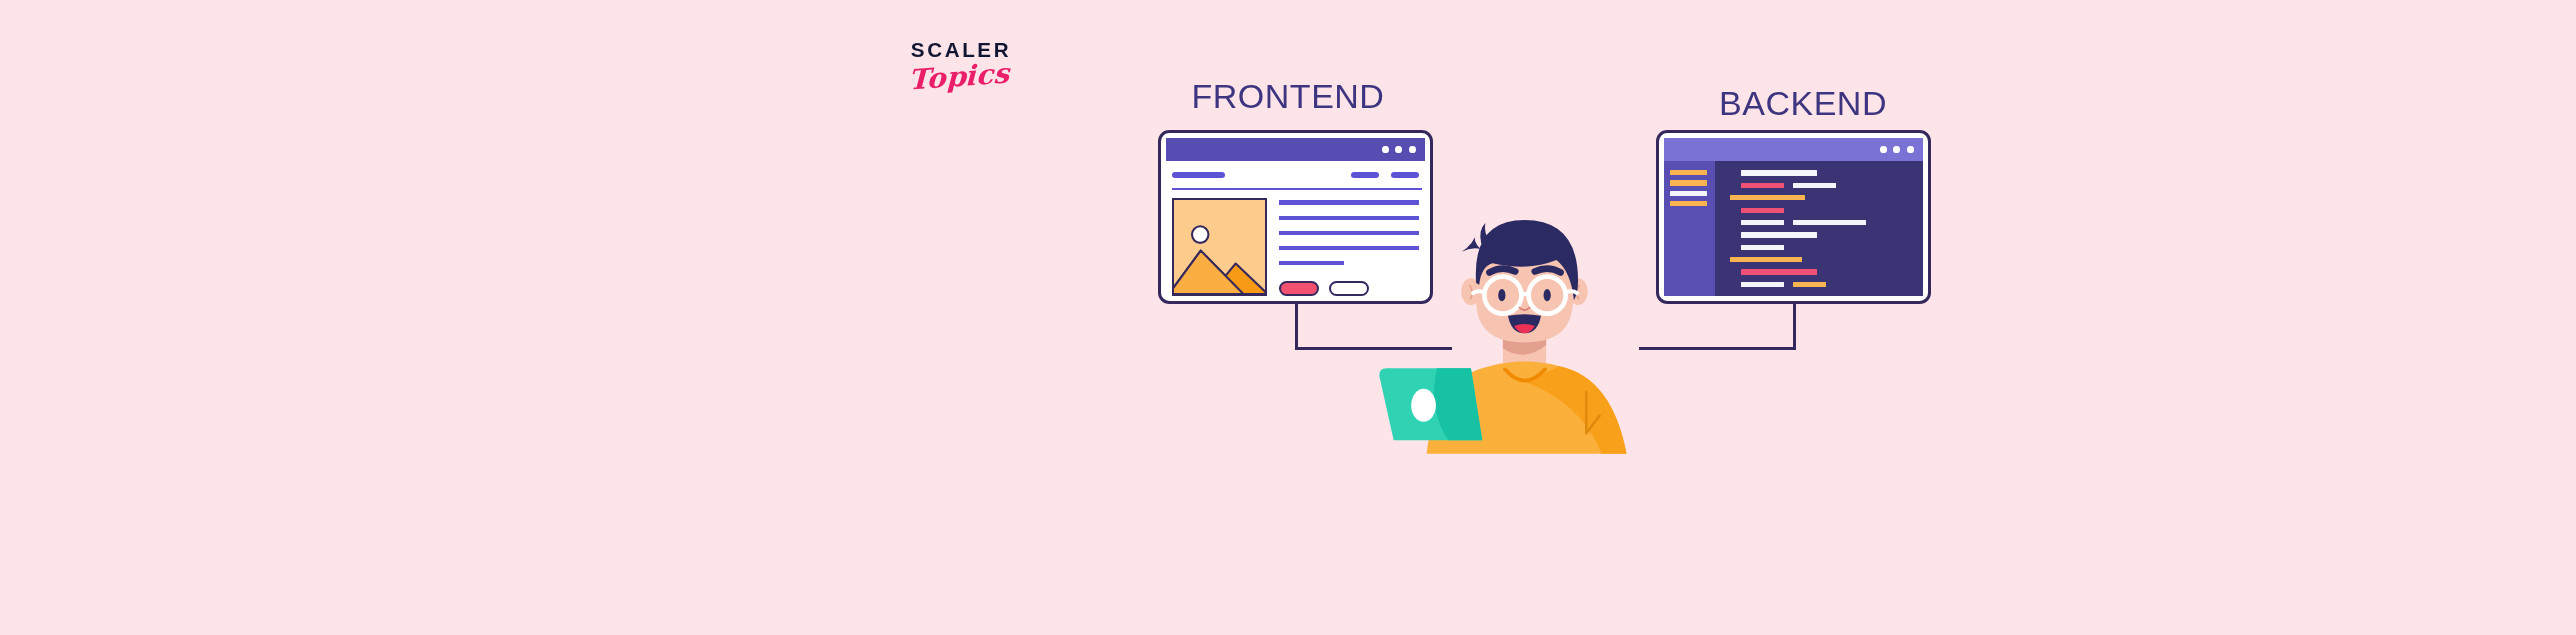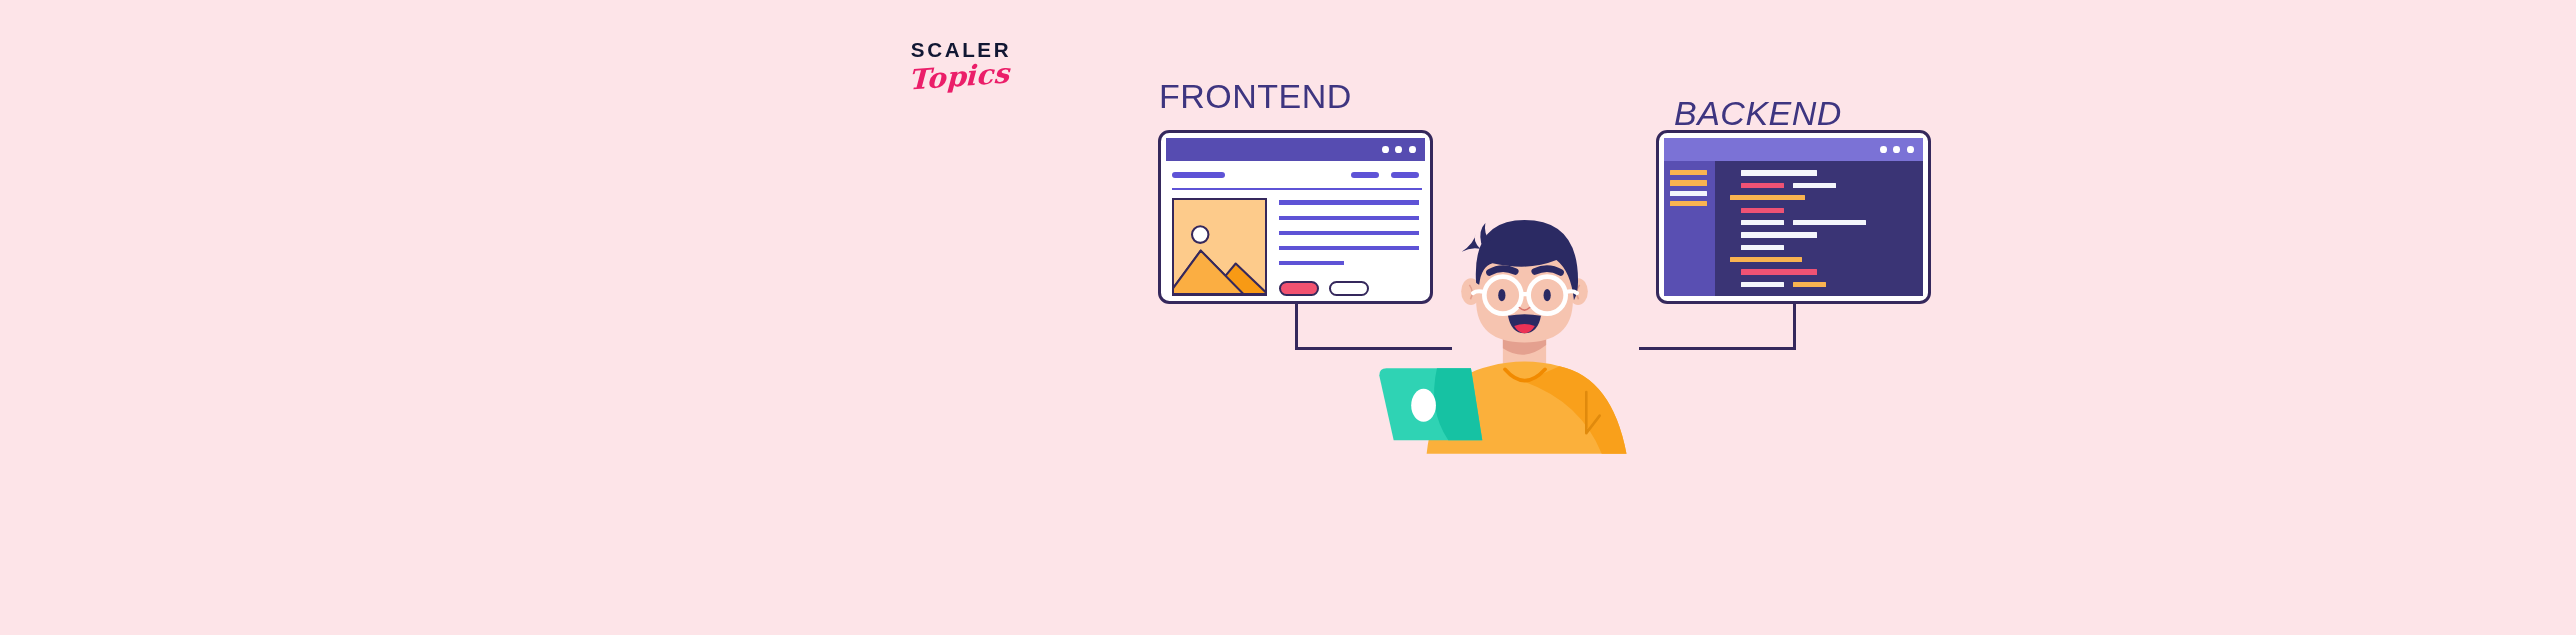--- a/index.html
+++ b/index.html
@@ -56,24 +56,24 @@
 
   
   .section-title {
     position: absolute;
     font-family: "Liberation Sans", sans-serif;
     font-weight: 400;
     font-size: 34px;
     color: #3E3580;
     letter-spacing: 0.5px;
     white-space: nowrap;
-    text-align: left;
+    text-align: center;
   }
   #title-frontend { left: 1159px; top: 77px; width: 258px; }
-  #title-backend  { left: 1674px; top: 94px; width: 258px; font-style: italic; }
+  #title-backend  { left: 1674px; top: 84px; width: 258px; }
 
   
   .window {
     position: absolute;
     box-sizing: border-box;
     background: #FFFFFF;
     border: 3.6px solid #35285C;
     border-radius: 11.3px;
     padding: 5.2px;
   }

